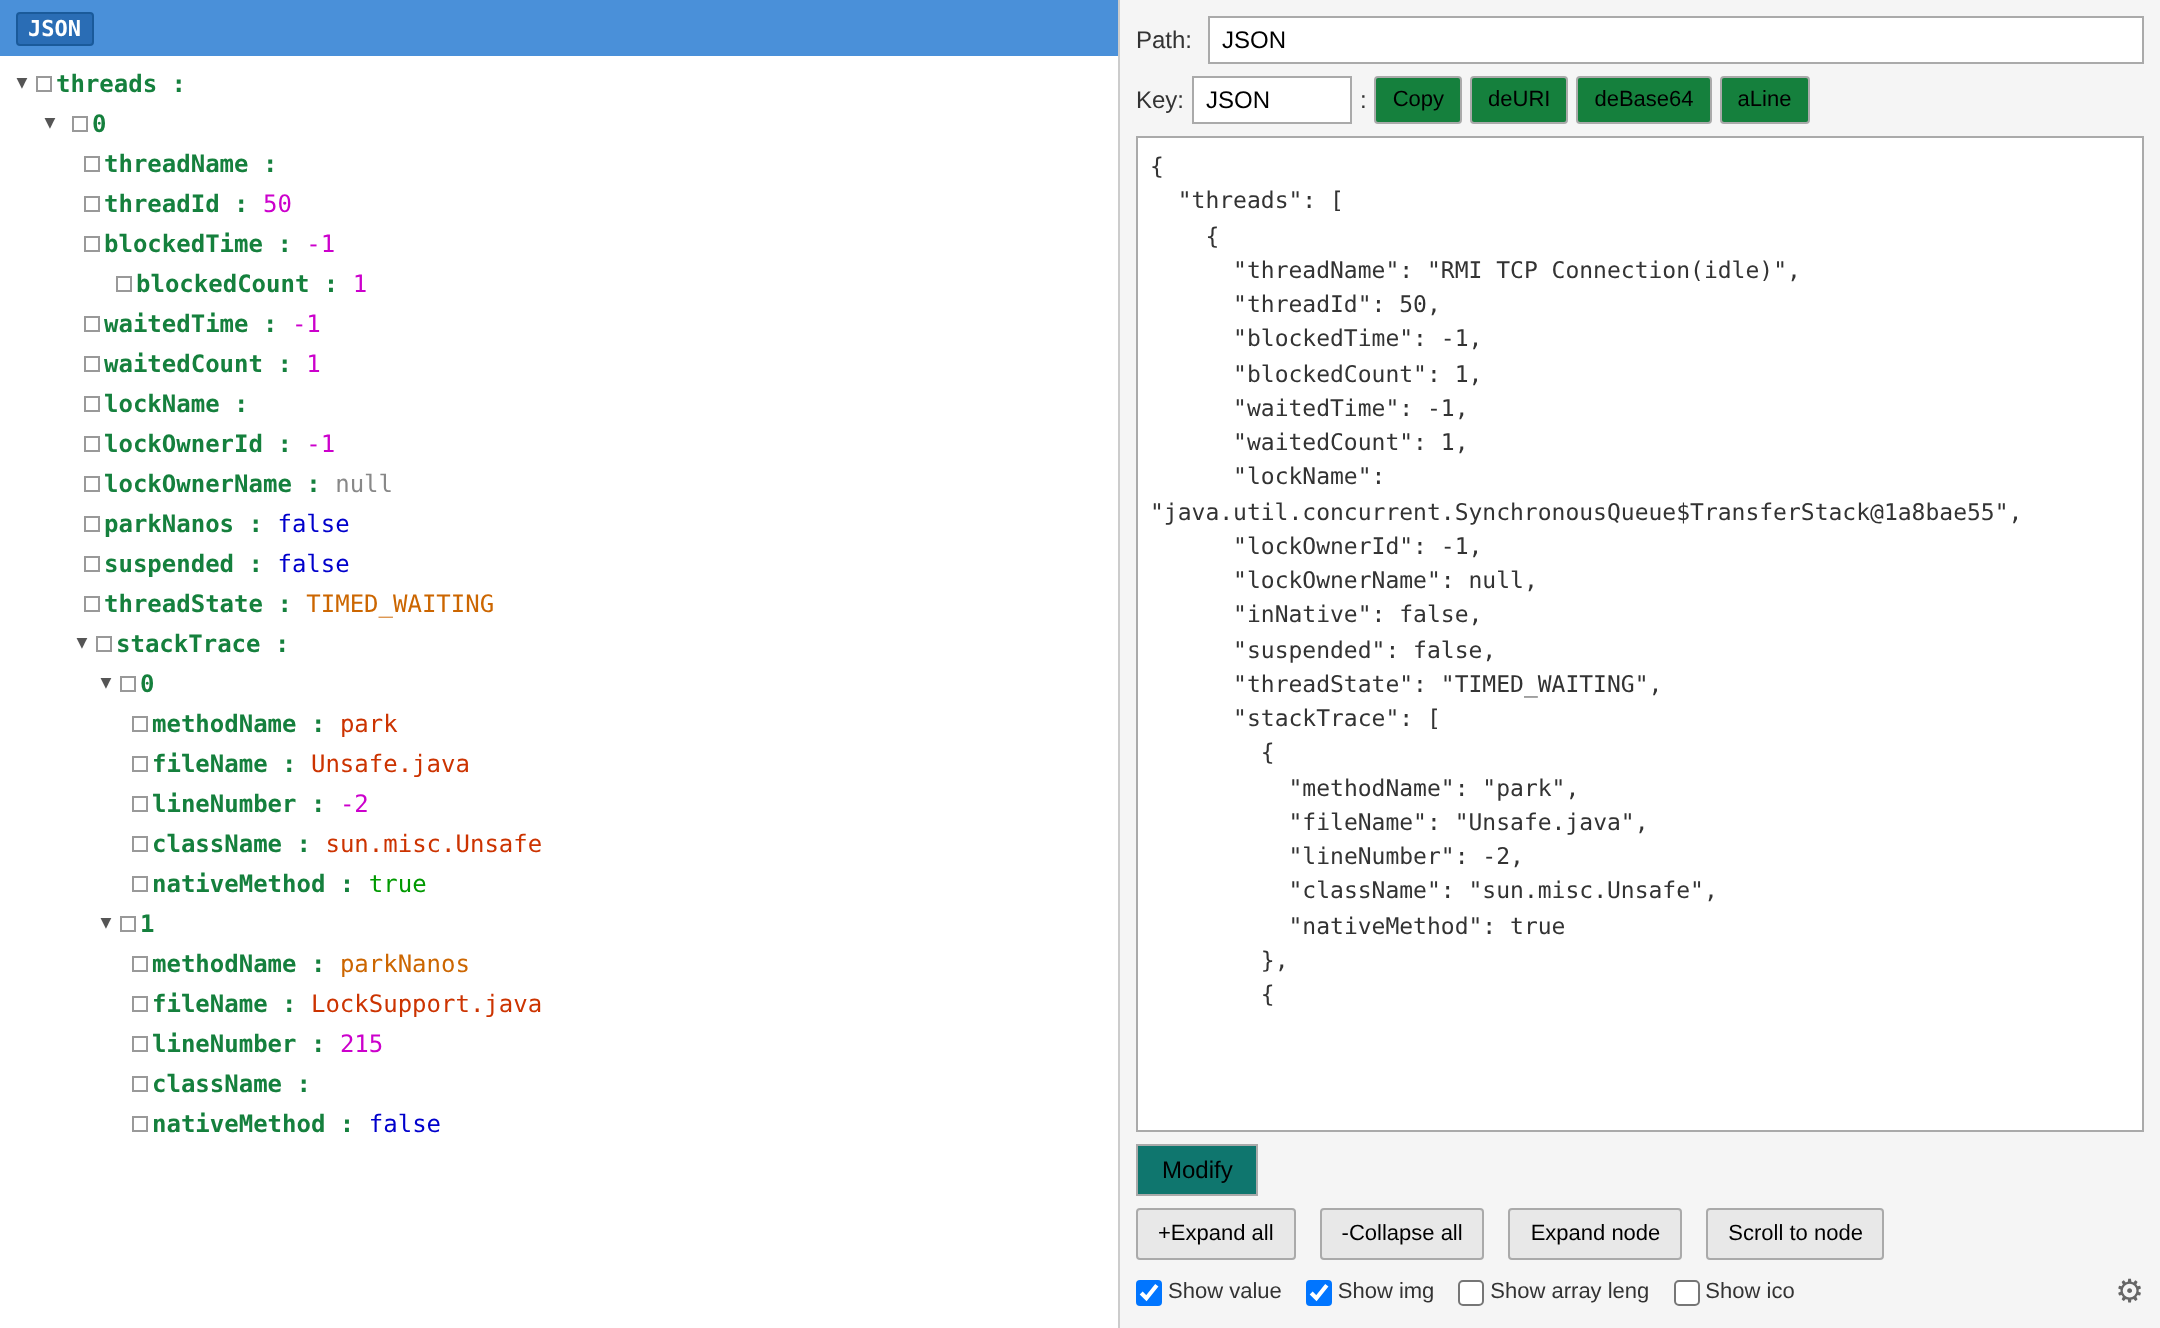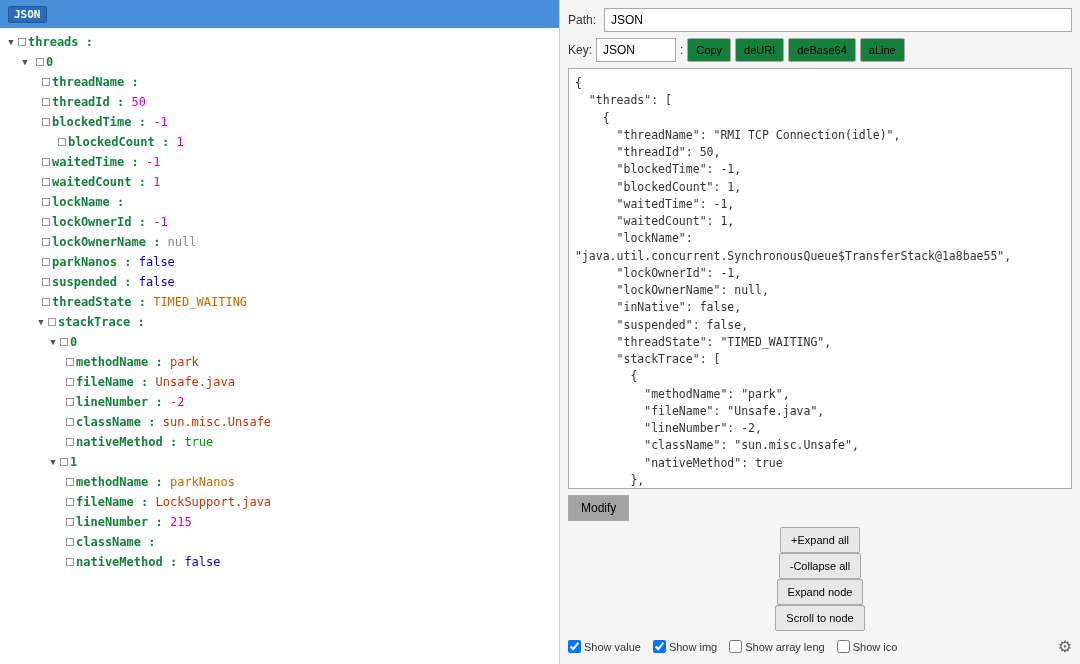--- a/index.html
+++ b/index.html
@@ -175,31 +175,30 @@
 
     .modify-row {
       margin-top: 6px;
     }
 
     .modify-btn {
       height: 26px;
       padding: 0 12px;
       font-size: 12px;
       border: 1px solid #aaa;
-      background: #a3a3a3;
+      background: #0f766e;
       cursor: pointer;
       font-family: Arial, sans-serif;
     }
 
     .action-row {
       display: flex;
       align-items: center;
-      gap: 0;
+      gap: 12px;
       margin-top: 6px;
-      flex-direction: column;
     }
 
     .action-btn {
       height: 26px;
       padding: 0 10px;
       font-size: 11px;
       border: 1px solid #aaa;
       background: #e8e8e8;
       cursor: pointer;
       border-radius: 2px;

